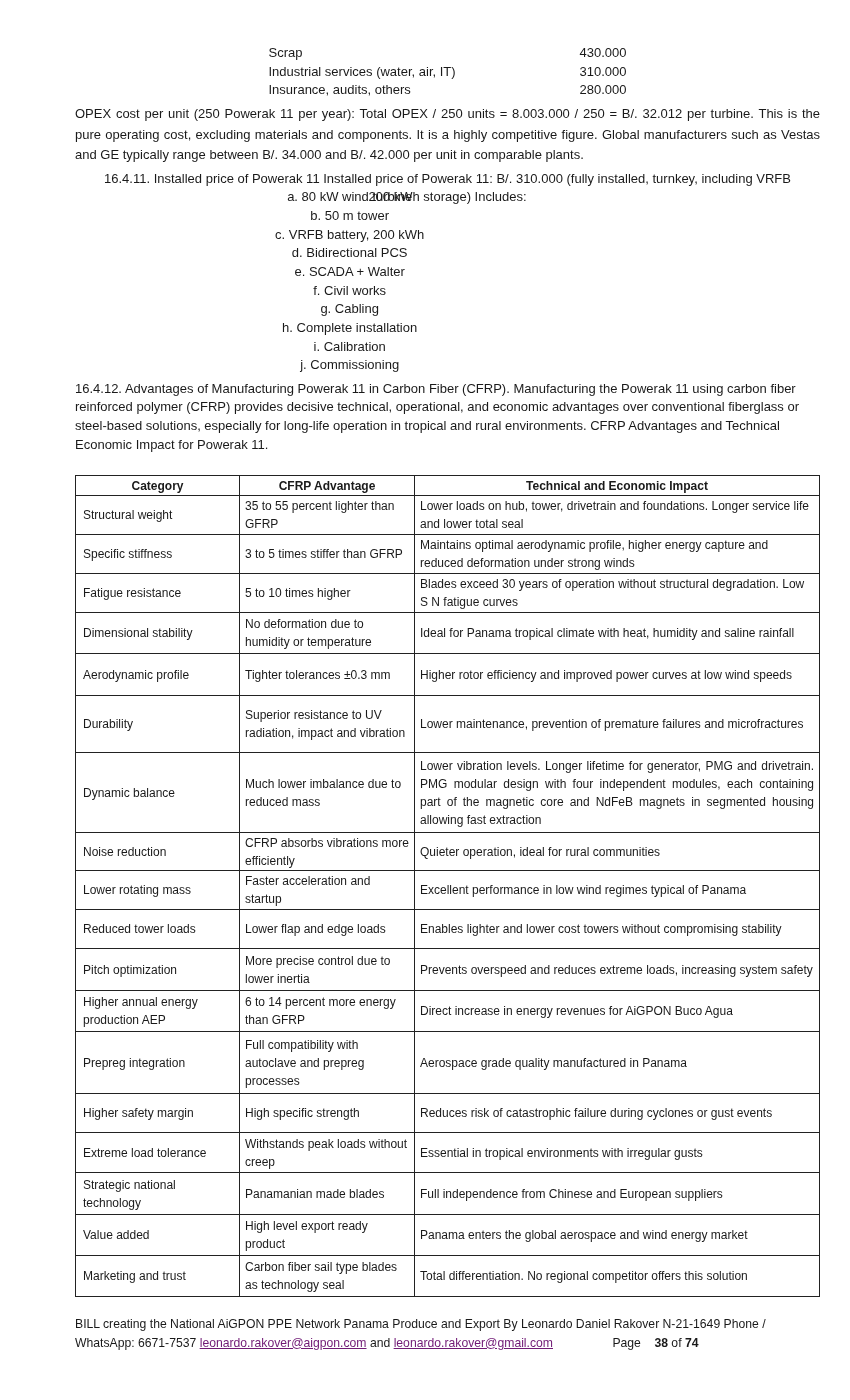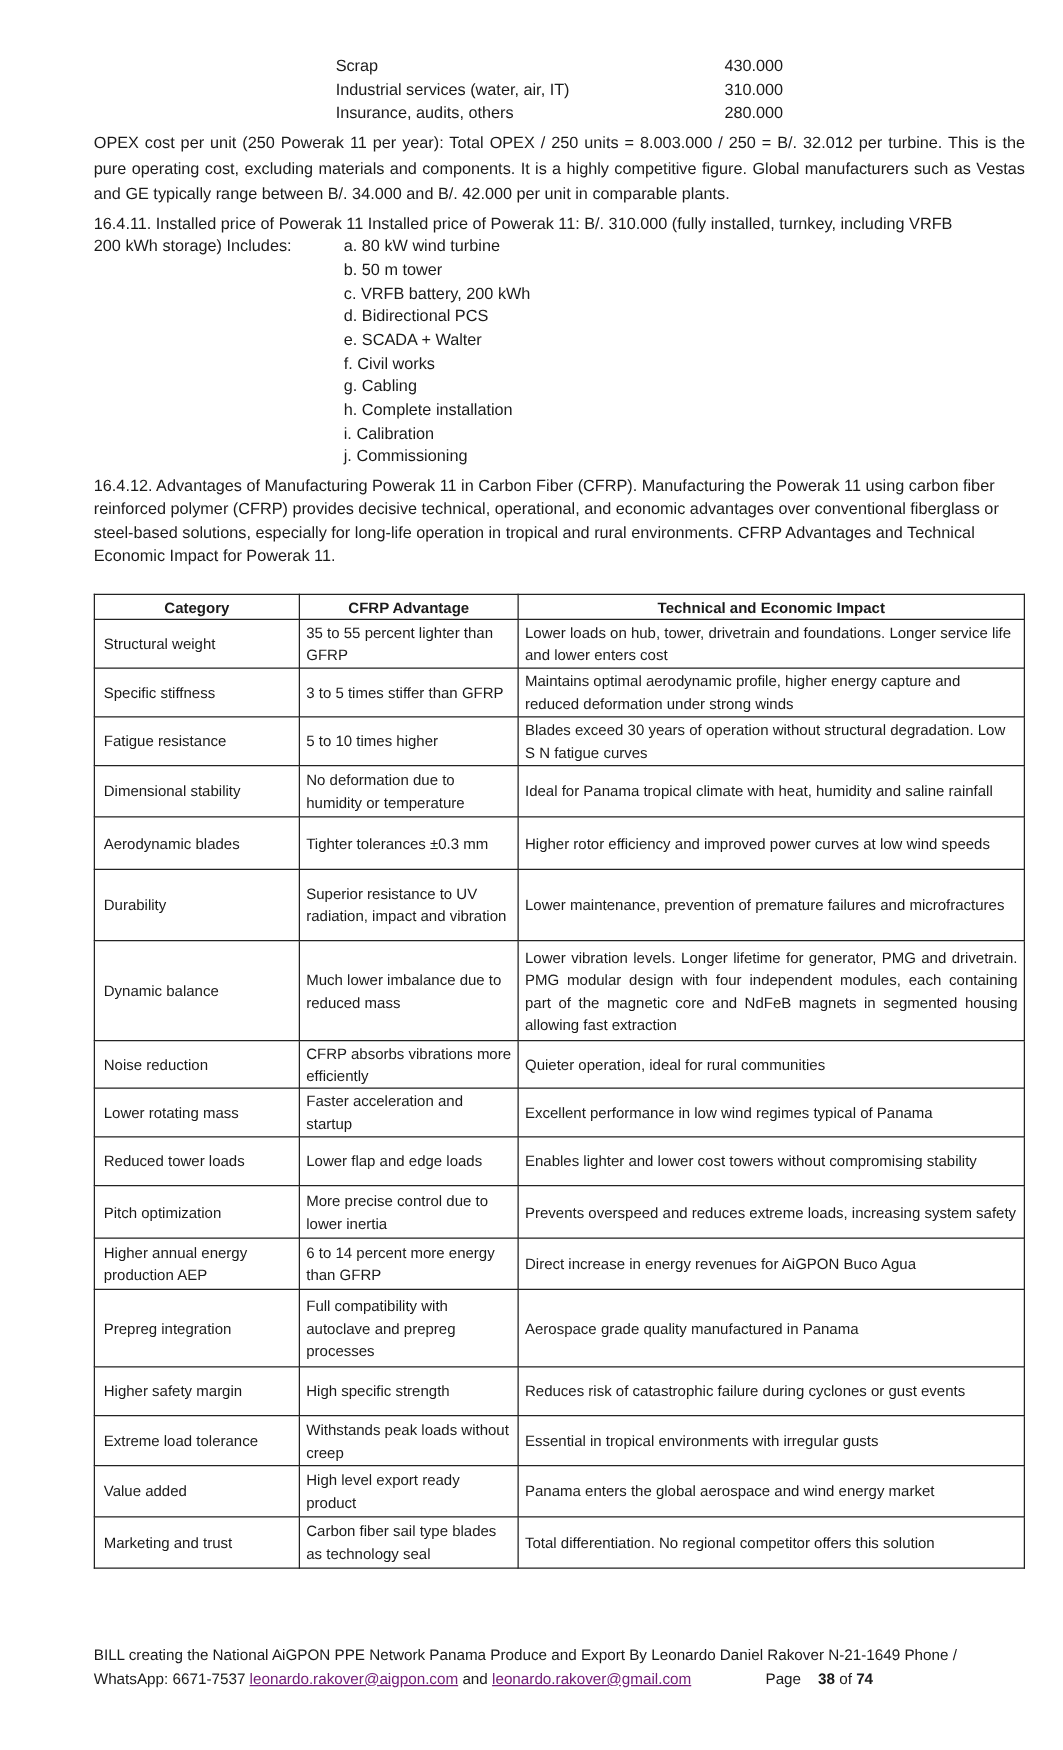--- a/index.html
+++ b/index.html
@@ -51,21 +51,21 @@
       <span class="val">310.000</span>
     </div>
     <div class="cost-line">
       <span class="lbl">Insurance, audits, others</span>
       <span class="val">280.000</span>
     </div>
   </div>
 
   <p class="para">OPEX cost per unit (250 Powerak 11 per year): Total OPEX / 250 units = 8.003.000 / 250 = B/. 32.012 per turbine. This is the pure operating cost, excluding materials and components. It is a highly competitive figure. Global manufacturers such as Vestas and GE typically range between B/. 34.000 and B/. 42.000 per unit in comparable plants.</p>
 
-  <div class="install-wrap" style="height: 206px;">
+  <div class="install-wrap" style="height: 206px; text-align: center;">
     <div class="install-head">16.4.11. Installed price of Powerak 11 Installed price of Powerak 11: B/. 310.000 (fully installed, turnkey, including VRFB</div>
     <div class="include-label">200 kWh storage) Includes:</div>
     <ul class="includes-list">
       <li>a. 80 kW wind turbine</li>
       <li>b. 50 m tower</li>
       <li>c. VRFB battery, 200 kWh</li>
       <li>d. Bidirectional PCS</li>
       <li>e. SCADA + Walter</li>
       <li>f. Civil works</li>
       <li>g. Cabling</li>
@@ -83,39 +83,39 @@
     <tr>
       <th>Category</th>
       <th>CFRP Advantage</th>
       <th>Technical and Economic Impact</th>
     </tr>
   </thead>
   <tbody id="tbody">
       <tr style="height: 39px;">
         <td class="c1">Structural weight</td>
         <td class="c2">35 to 55 percent lighter than GFRP</td>
-        <td class="c3">Lower loads on hub, tower, drivetrain and foundations. Longer service life and lower enters cost</td>
+        <td class="c3">Lower loads on hub, tower, drivetrain and foundations. Longer service life and lower total seal</td>
       </tr>
       <tr style="height: 39px;">
         <td class="c1">Specific stiffness</td>
         <td class="c2">3 to 5 times stiffer than GFRP</td>
         <td class="c3">Maintains optimal aerodynamic profile, higher energy capture and reduced deformation under strong winds</td>
       </tr>
       <tr style="height: 39px;">
         <td class="c1">Fatigue resistance</td>
         <td class="c2">5 to 10 times higher</td>
         <td class="c3">Blades exceed 30 years of operation without structural degradation. Low S N fatigue curves</td>
       </tr>
       <tr style="height: 41px;">
         <td class="c1">Dimensional stability</td>
         <td class="c2">No deformation due to humidity or temperature</td>
         <td class="c3">Ideal for Panama tropical climate with heat, humidity and saline rainfall</td>
       </tr>
       <tr style="height: 42px;">
-        <td class="c1">Aerodynamic blades</td>
+        <td class="c1">Aerodynamic profile</td>
         <td class="c2">Tighter tolerances ±0.3 mm</td>
         <td class="c3">Higher rotor efficiency and improved power curves at low wind speeds</td>
       </tr>
       <tr style="height: 57px;">
         <td class="c1">Durability</td>
         <td class="c2">Superior resistance to UV radiation, impact and vibration</td>
         <td class="c3">Lower maintenance, prevention of premature failures and microfractures</td>
       </tr>
       <tr style="height: 80px;">
         <td class="c1">Dynamic balance</td>
@@ -155,20 +155,25 @@
       <tr style="height: 39px;">
         <td class="c1">Higher safety margin</td>
         <td class="c2">High specific strength</td>
         <td class="c3">Reduces risk of catastrophic failure during cyclones or gust events</td>
       </tr>
       <tr style="height: 40px;">
         <td class="c1">Extreme load tolerance</td>
         <td class="c2">Withstands peak loads without creep</td>
         <td class="c3">Essential in tropical environments with irregular gusts</td>
       </tr>
+      <tr style="height: 42px;">
+        <td class="c1">Strategic national technology</td>
+        <td class="c2">Panamanian made blades</td>
+        <td class="c3">Full independence from Chinese and European suppliers</td>
+      </tr>
       <tr style="height: 41px;">
         <td class="c1">Value added</td>
         <td class="c2">High level export ready product</td>
         <td class="c3">Panama enters the global aerospace and wind energy market</td>
       </tr>
       <tr style="height: 41px;">
         <td class="c1">Marketing and trust</td>
         <td class="c2">Carbon fiber sail type blades as technology seal</td>
         <td class="c3">Total differentiation. No regional competitor offers this solution</td>
       </tr>

